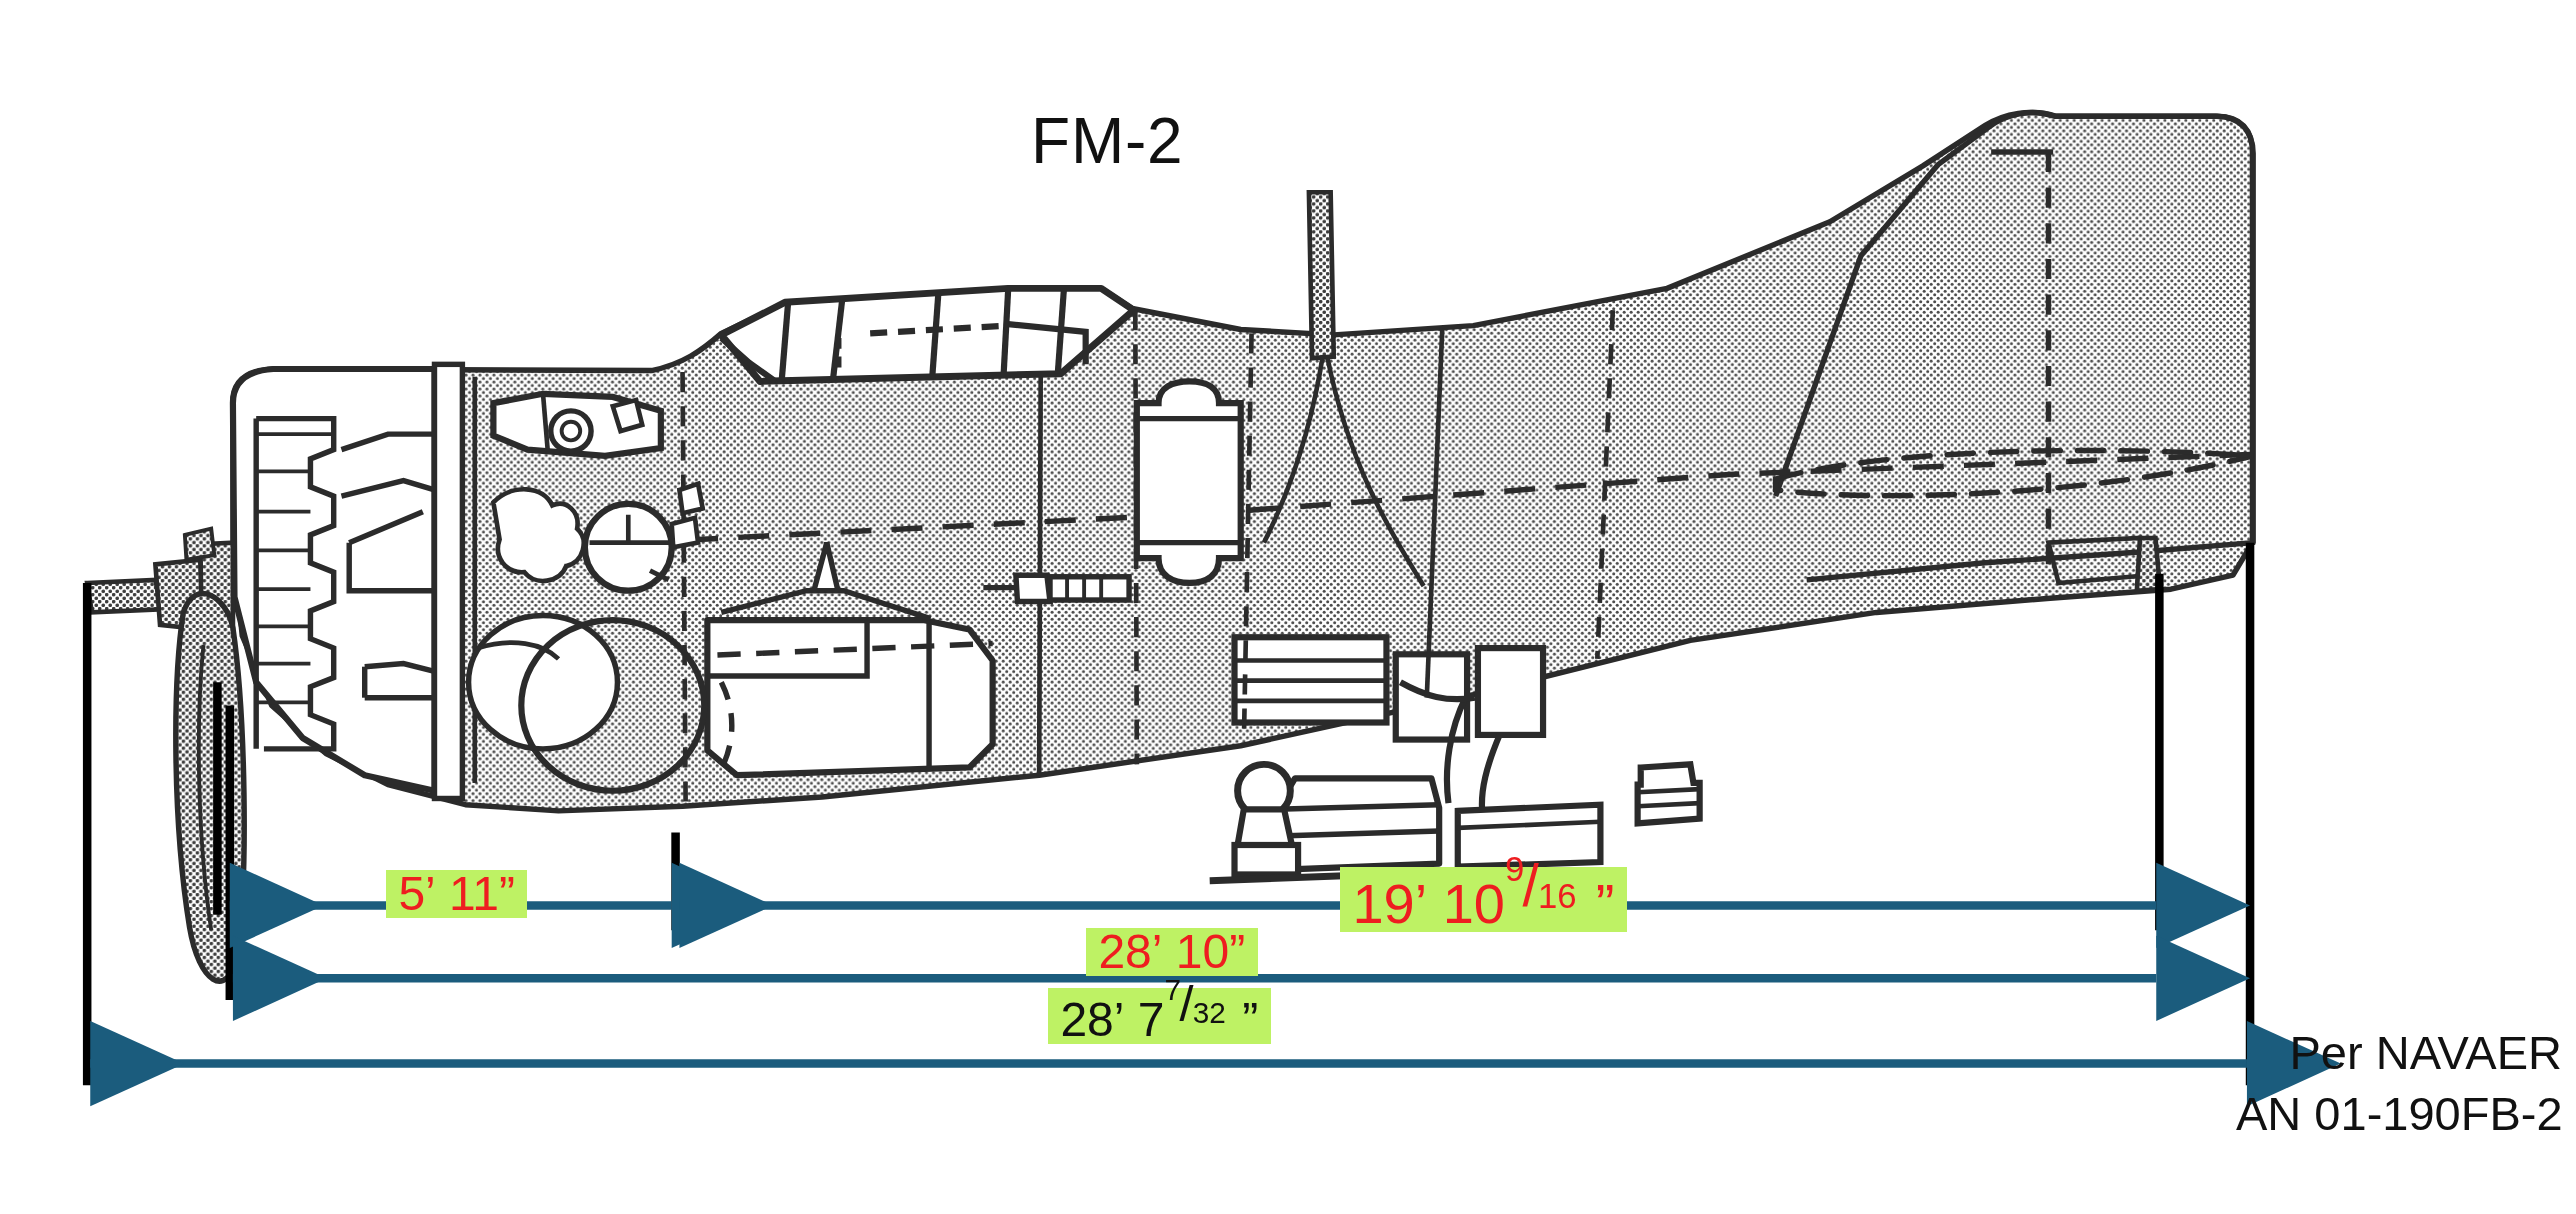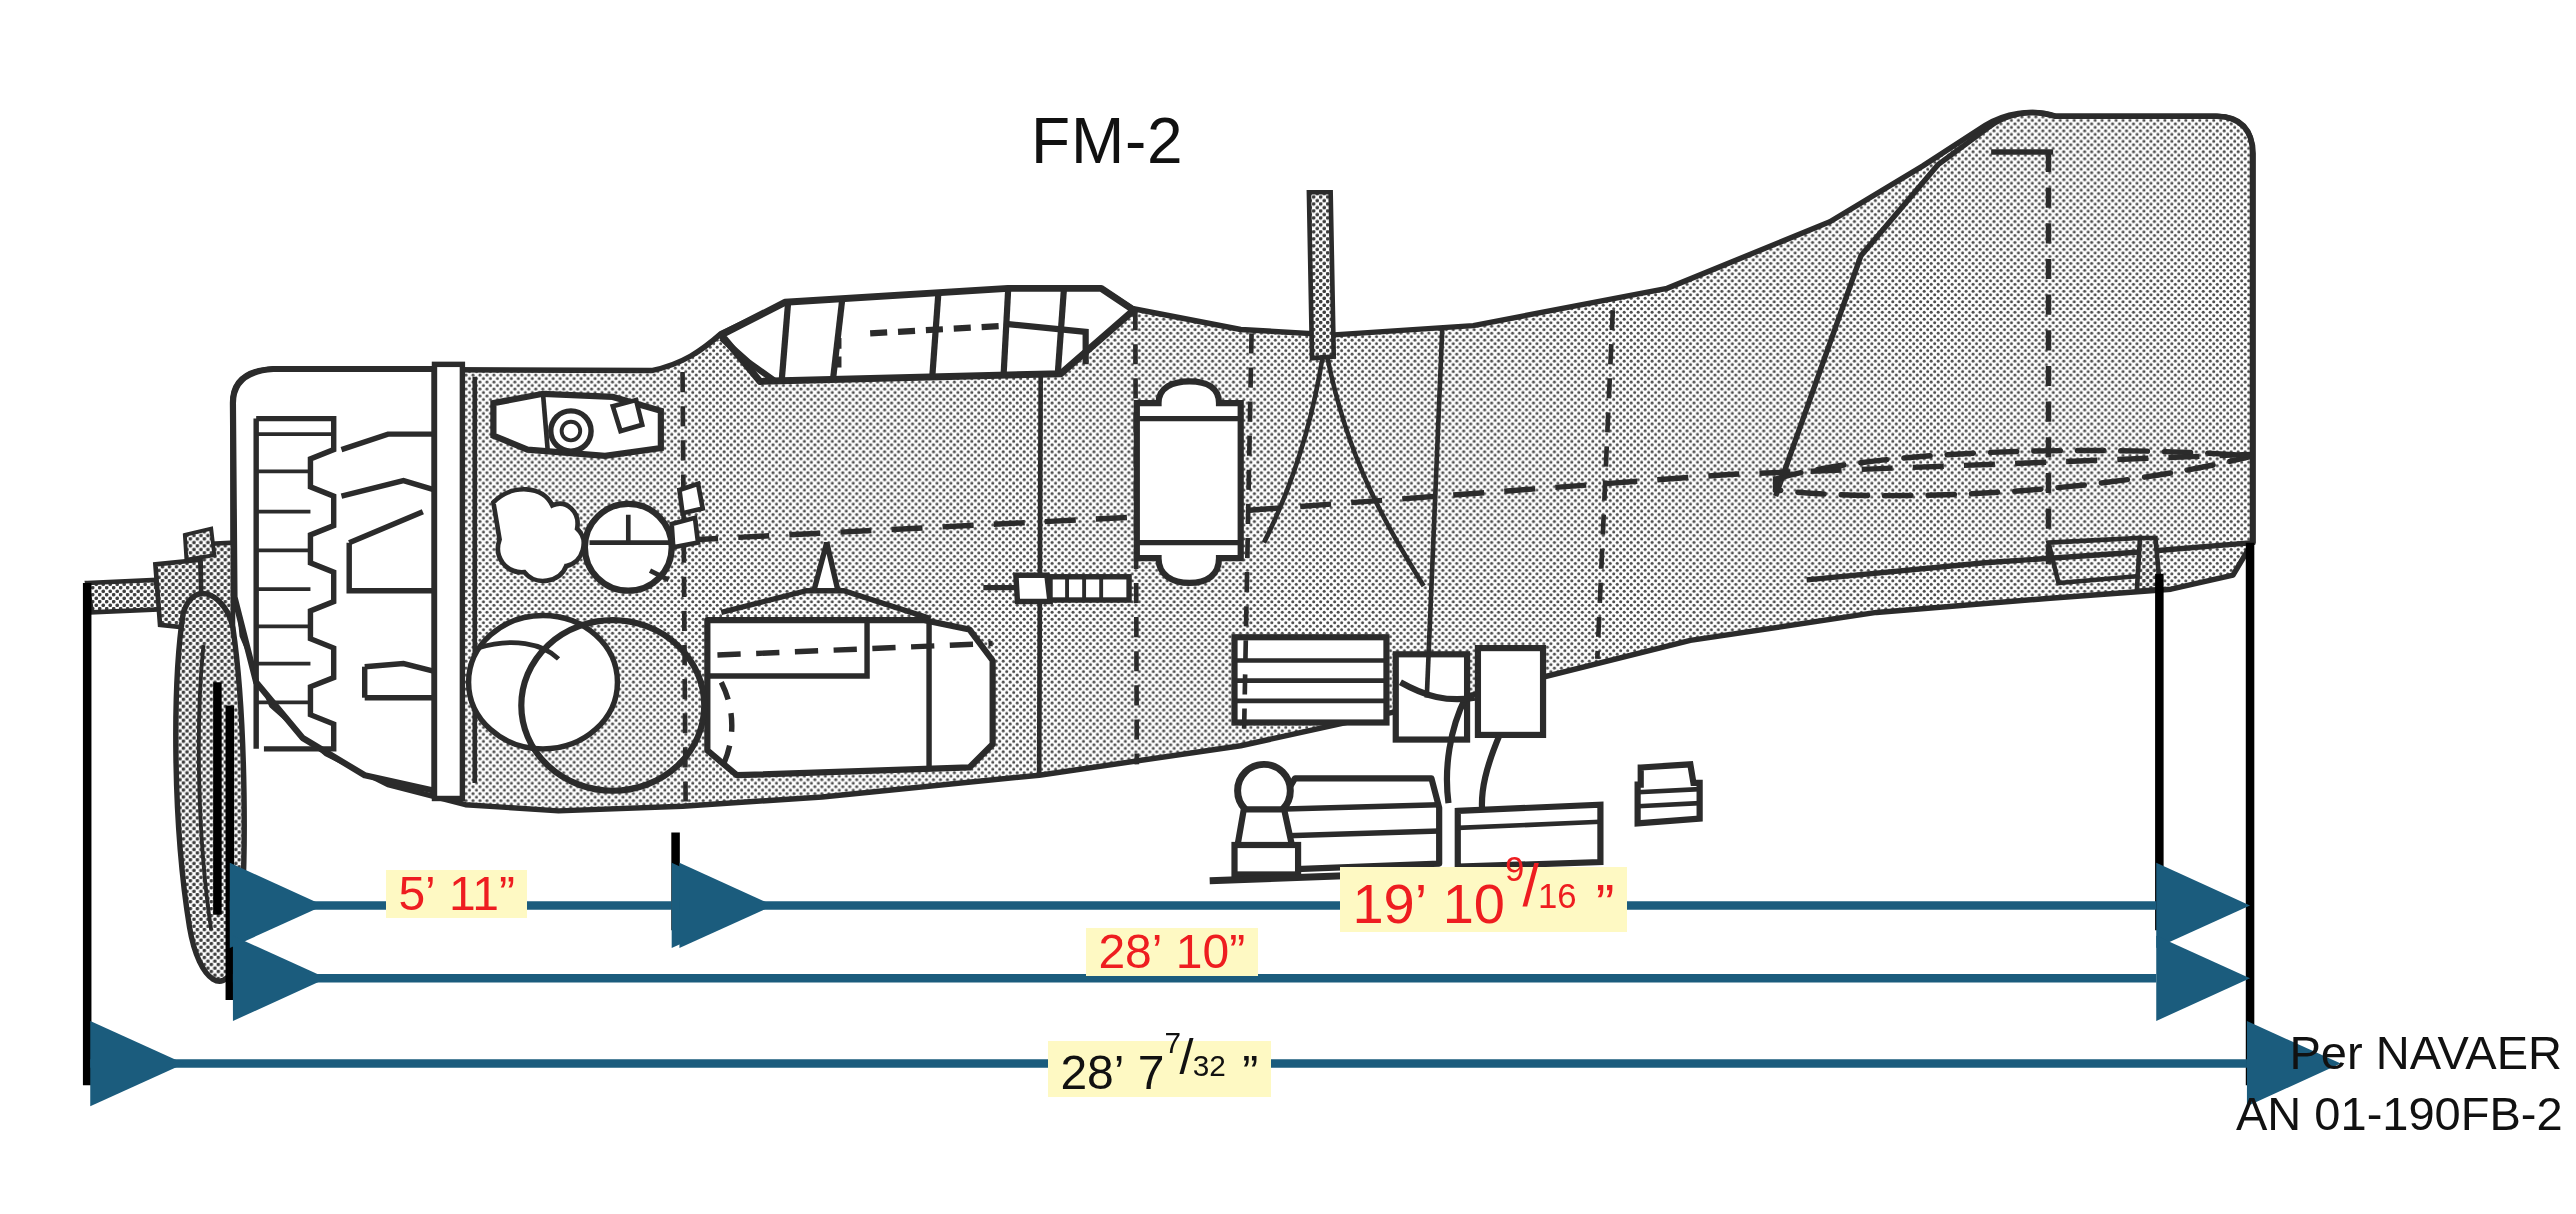--- a/index.html
+++ b/index.html
@@ -21,21 +21,21 @@
     letter-spacing:0.8px;
     white-space:nowrap;
     font-weight:400;
     margin-top:36px;
   }
 
   
   .dimlabel{
     position:absolute;
     white-space:nowrap;
-    background:#fef9c3;
+    background:#bef264;
     font-weight:400;
     line-height:1;
   }
   .dimlabel .frac{
     display:inline-block;
     position:relative;
     width:1.62em;
     height:1em;
     vertical-align:baseline;
   }
@@ -45,21 +45,21 @@
   .dimlabel .frac .sl{
     position:absolute;left:0.30em;top:-0.17em;font-size:1.05em;
   }
   .dimlabel .frac .den{
     position:absolute;left:0.95em;top:0.34em;font-size:0.62em;
   }
 
   #lbl-prop{ left:386px; top:870px; font-size:48px; color:#ee1d20; padding:0 12.4px;}
   #lbl-fwd { left:1340px;top:867px; font-size:56px; color:#ee1d20; padding:0 12.4px;}
   #lbl-mid { left:1086px;top:928px; font-size:48px; color:#ee1d20; padding:0 12.4px;}
-  #lbl-tot { left:1048px;top:1041px; font-size:48px; color:#111;   padding:0 12.4px;}
+  #lbl-tot { left:1048px;top:988px; font-size:48px; color:#111;   padding:0 12.4px;}
 
   
   #note{
     position:absolute;
     right:14px;top:1022px;
     width:326px;
     text-align:right;
     font-size:47px;
     line-height:1.30;
     color:#111;

